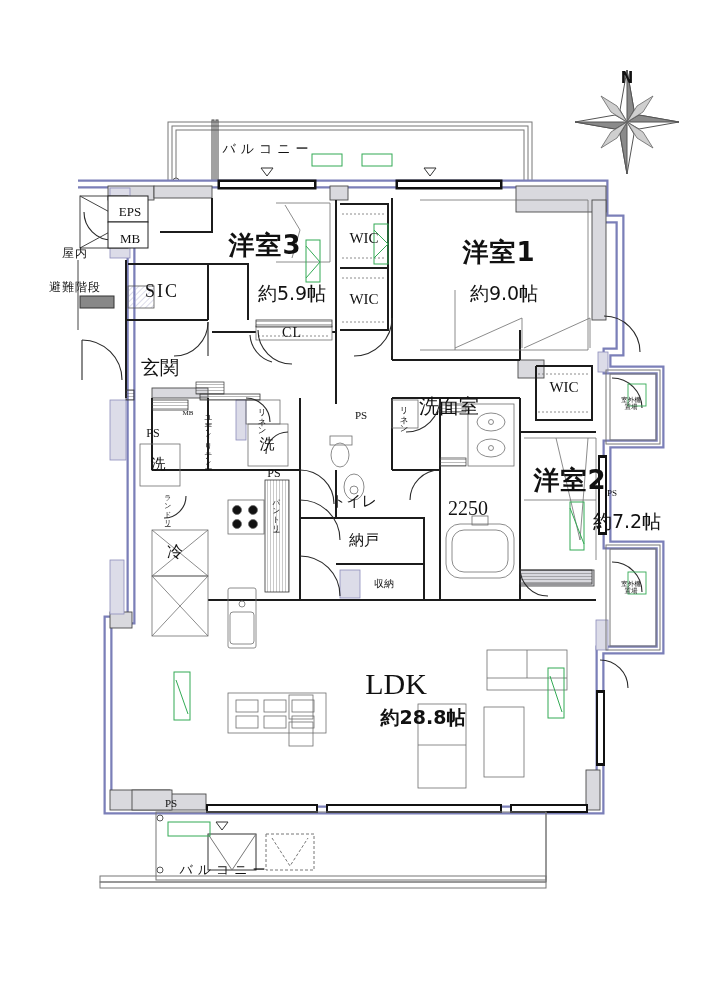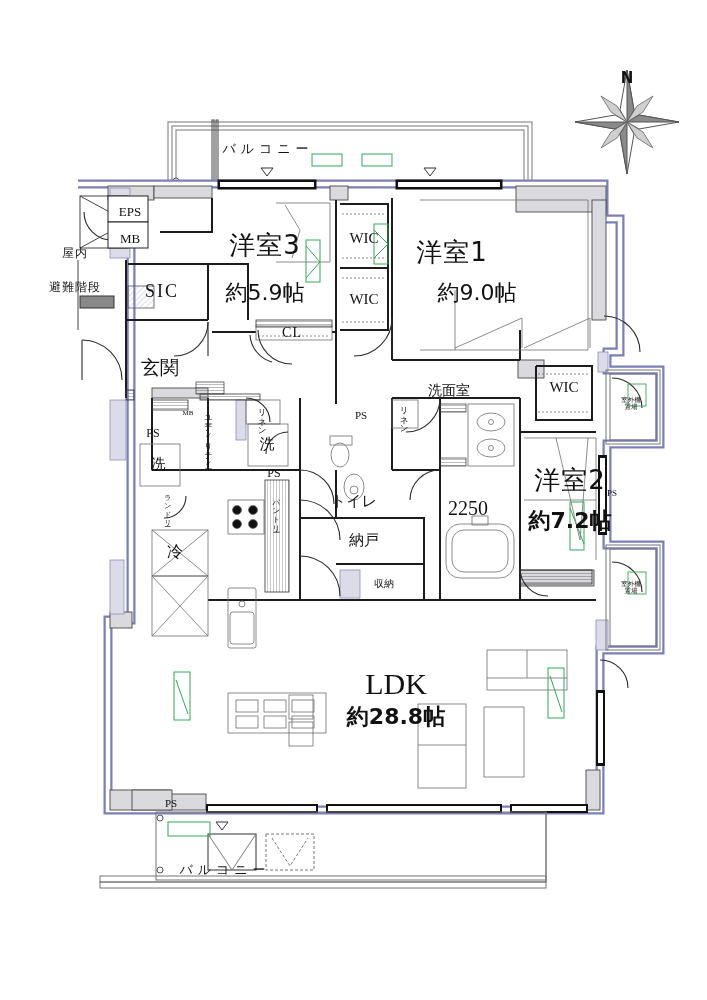--- a/index.html
+++ b/index.html
@@ -3,22 +3,22 @@
 <meta charset="utf-8">
 <title>Floor Plan</title>
 <style>
   html,body{margin:0;padding:0;background:#ffffff;}
   body{width:707px;height:1000px;position:relative;overflow:hidden;
        font-family:"Liberation Sans","DejaVu Sans",sans-serif;color:#111;}
   #plan{position:absolute;left:0;top:0;width:707px;height:1000px;}
   .lbl{position:absolute;white-space:nowrap;line-height:1;color:#111;}
   .lbl.jp{font-family:"DejaVu Sans","Liberation Sans",sans-serif;}
   .ctr{transform:translate(-50%,-50%);}
-  .room-name{font-size:26px;letter-spacing:1px;font-weight:400;}
-  .room-area{font-size:22px;letter-spacing:0px;}
+  .room-name{font-size:26px;letter-spacing:1px;font-weight:700;}
+  .room-area{font-size:19px;letter-spacing:0px;margin-left:27px;}
   .mid{font-size:13px;letter-spacing:1px;text-align:center;}
   .xs{font-size:8.5px;letter-spacing:0px;}
   .tiny{font-size:6.5px;letter-spacing:0px;line-height:1.05;}
   .vert{writing-mode:vertical-rl;text-orientation:upright;}
   .mono{font-family:Liberation Serif, serif;}
   .spaced{letter-spacing:5px;}
   .compass-n{font-size:15px;font-weight:600;}
 </style>
 </head>
 <body>
@@ -371,25 +371,25 @@
   <g transform="translate(627,122)">
     <use href="#compassRose"></use>
   </g>
 </svg>
 
 <div class="lbl jp compass-n ctr" style="left:627px;top:78px;">N</div>
 
 <div class="lbl jp room-name ctr" style="left:265px;top:245px;">洋室3</div>
 <div class="lbl jp room-area ctr" style="left:265px;top:293px;">約5.9帖</div>
 
-<div class="lbl jp room-name ctr" style="left:452px;top:252px;">洋室1</div>
+<div class="lbl jp room-name ctr" style="left:499px;top:252px;">洋室1</div>
 <div class="lbl jp room-area ctr" style="left:477px;top:293px;text-align:right;">約9.0帖</div>
 
 <div class="lbl jp room-name ctr" style="left:570px;top:480px;">洋室2</div>
-<div class="lbl jp room-area ctr" style="left:570px;top:521px;font-weight:bold;">約7.2帖</div>
+<div class="lbl jp room-area ctr" style="left:600px;top:521px;">約7.2帖</div>
 
 <div class="lbl mono ctr" style="left:396px;top:684px;font-size:30px;">LDK</div>
 <div class="lbl jp room-area ctr" style="left:396px;top:717px;font-weight:bold;">約28.8帖</div>
 
 <div class="lbl jp mid ctr spaced" style="left:268px;top:148px;">バルコニー</div>
 <div class="lbl jp mid ctr spaced" style="left:225px;top:869px;">バルコニー</div>
 
 <div class="lbl jp ctr" style="left:160px;top:367px;font-size:19px;">玄関</div>
 <div class="lbl mono ctr" style="left:162px;top:291px;font-size:18px;letter-spacing:2px;text-align:right;">SIC</div>
 <div class="lbl mono ctr" style="left:130px;top:211px;font-size:13px;">EPS</div>
@@ -398,21 +398,21 @@
 <div class="lbl jp ctr" style="left:75px;top:287px;font-size:12px;letter-spacing:1px;">避難階段</div>
 
 <div class="lbl mono ctr" style="left:364px;top:238px;font-size:15px;">WIC</div>
 <div class="lbl mono ctr" style="left:364px;top:299px;font-size:15px;">WIC</div>
 <div class="lbl mono ctr" style="left:564px;top:387px;font-size:15px;">WIC</div>
 <div class="lbl mono ctr" style="left:292px;top:333px;font-size:14px;letter-spacing:1px;">CL</div>
 
 <div class="lbl jp ctr" style="left:354px;top:501px;font-size:15px;">トイレ</div>
 <div class="lbl jp ctr" style="left:364px;top:540px;font-size:15px;">納戸</div>
 <div class="lbl jp ctr" style="left:384px;top:584px;font-size:10px;">収納</div>
-<div class="lbl jp ctr" style="left:449px;top:390px;font-size:14px;">洗面室</div>
+<div class="lbl jp ctr" style="left:449px;top:406px;font-size:20px;">洗面室</div>
 <div class="lbl mono ctr" style="left:468px;top:508px;font-size:20px;">2250</div>
 
 <div class="lbl jp xs vert" style="left:258px;top:402px;">リネン</div>
 <div class="lbl jp xs vert" style="left:400px;top:400px;">リネン</div>
 <div class="lbl jp ctr" style="left:158px;top:464px;font-size:15px;">洗</div>
 <div class="lbl jp ctr" style="left:267px;top:444px;font-size:15px;">洗</div>
 <div class="lbl mono ctr" style="left:153px;top:433px;font-size:12px;">PS</div>
 <div class="lbl mono ctr" style="left:274px;top:473px;font-size:12px;">PS</div>
 <div class="lbl mono ctr" style="left:361px;top:415px;font-size:11px;">PS</div>
 <div class="lbl mono ctr" style="left:171px;top:803px;font-size:11px;">PS</div>

